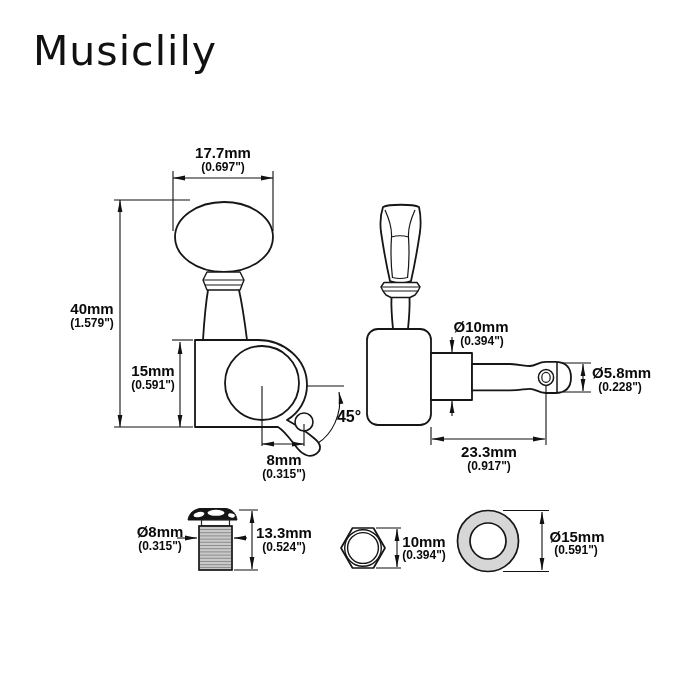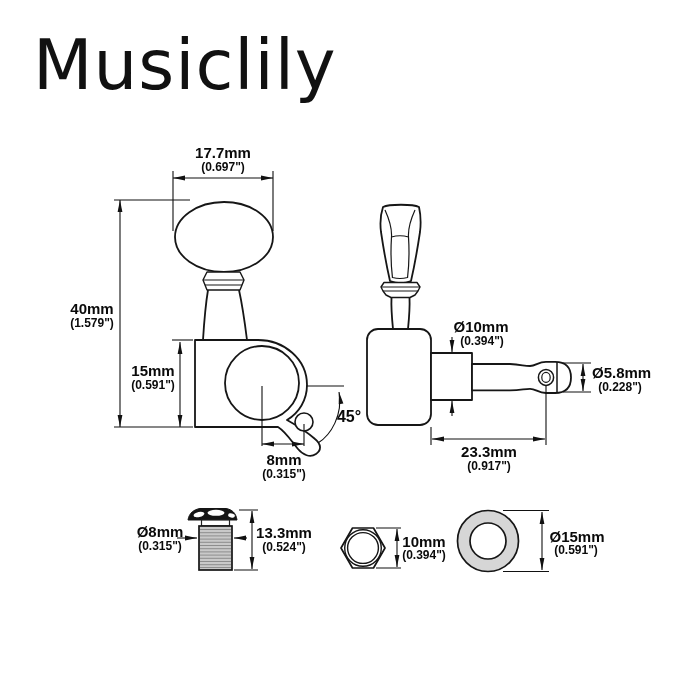--- a/index.html
+++ b/index.html
@@ -1,19 +1,19 @@
 <!DOCTYPE html>
 <html><head>
 <meta charset="utf-8">
 <style>
   html,body{margin:0;padding:0;background:#ffffff;}
   body{width:700px;height:700px;position:relative;overflow:hidden;
        font-family:"Liberation Sans",sans-serif;}
   .logo{position:absolute;left:33px;top:31px;font-family:"DejaVu Sans",sans-serif;
-        font-size:69px;font-weight:400;letter-spacing:1px;color:#111;line-height:1;}
+        font-size:41px;font-weight:400;letter-spacing:1px;color:#111;line-height:1;}
   svg{position:absolute;left:0;top:0;}
   .part{fill:#ffffff;stroke:#161616;stroke-width:1.8;stroke-linejoin:round;}
   .part-thin{fill:none;stroke:#161616;stroke-width:1.2;}
   .part-mid{fill:none;stroke:#161616;stroke-width:1.5;}
   .dim{stroke:#111;stroke-width:1.1;fill:none;}
   .dim-mm{font:700 15px "Liberation Sans",sans-serif;fill:#0a0a0a;}
   .dim-in{font:700 12px "Liberation Sans",sans-serif;fill:#0a0a0a;}
   .dim-deg{font:700 16px "Liberation Sans",sans-serif;fill:#0a0a0a;}
   .mid{text-anchor:middle;}
   .thread{stroke:#8d8d8d;stroke-width:1;}

